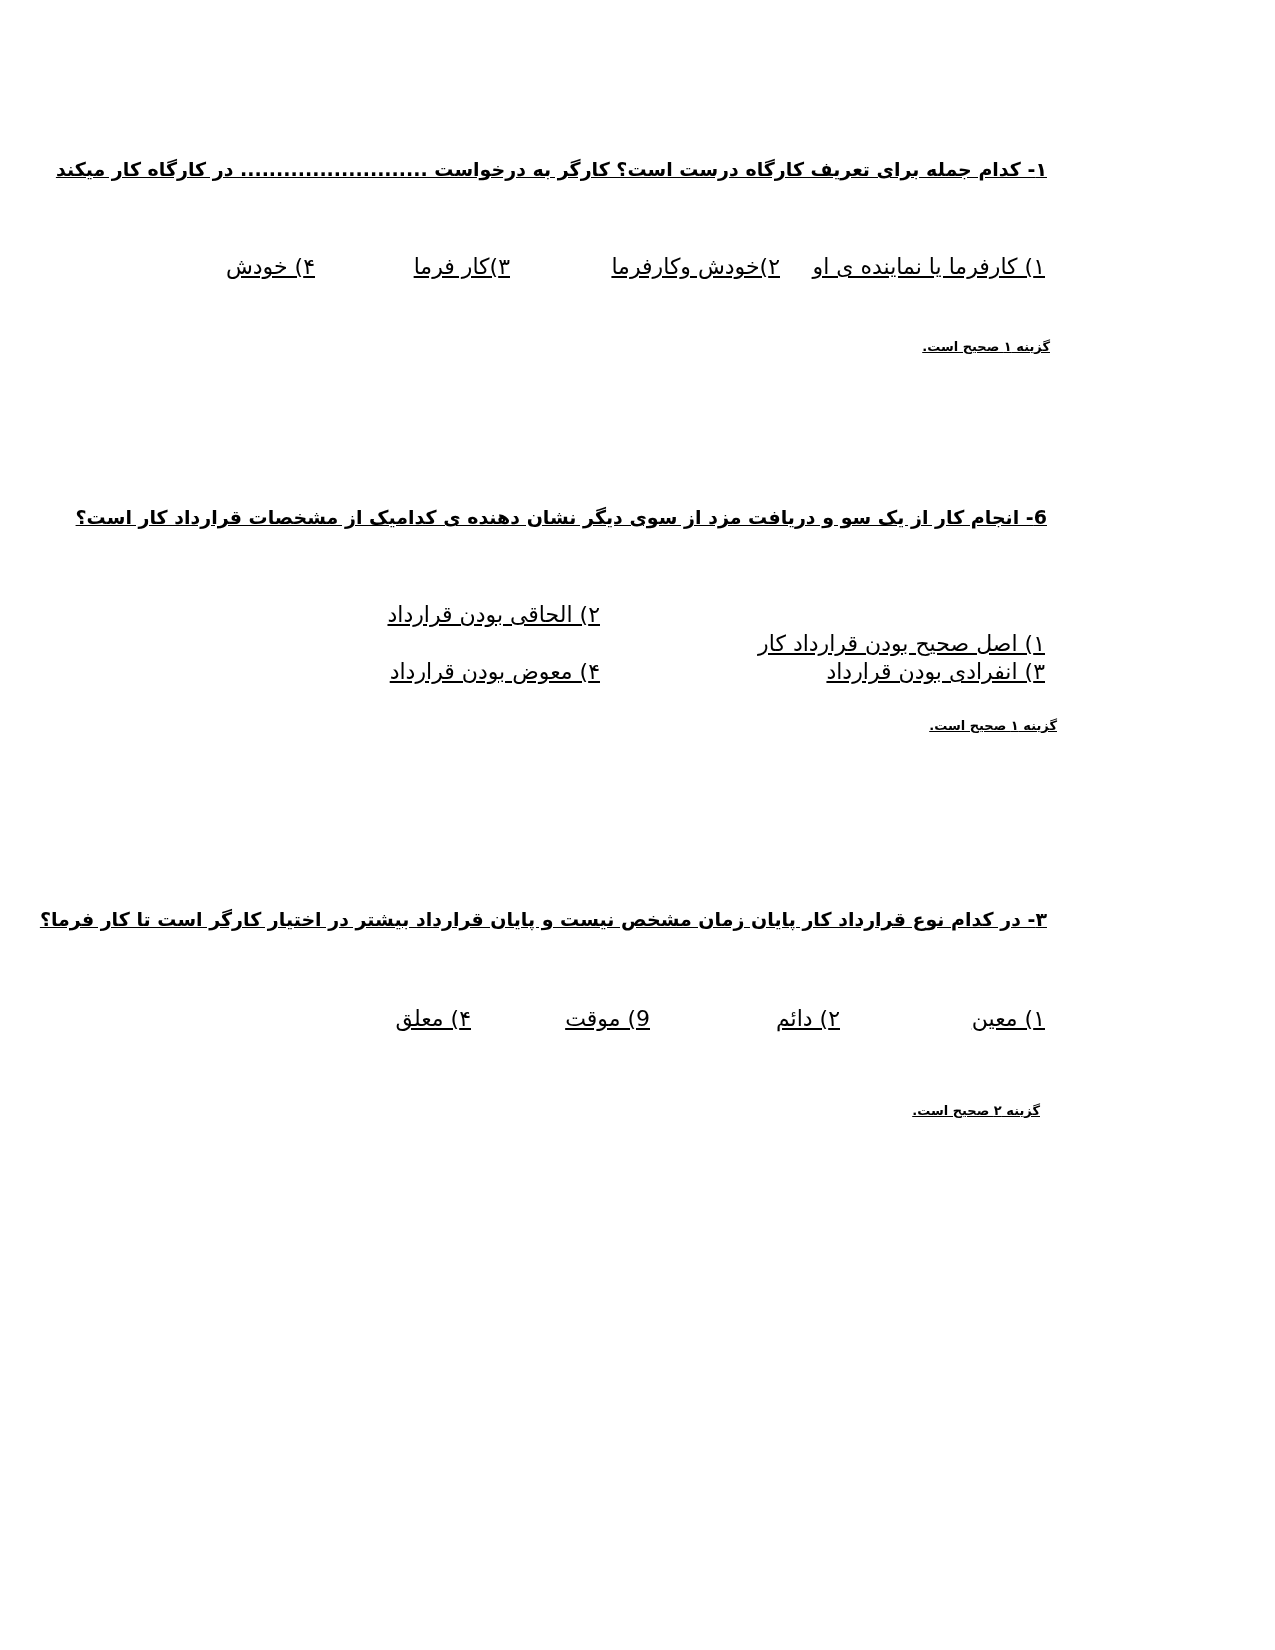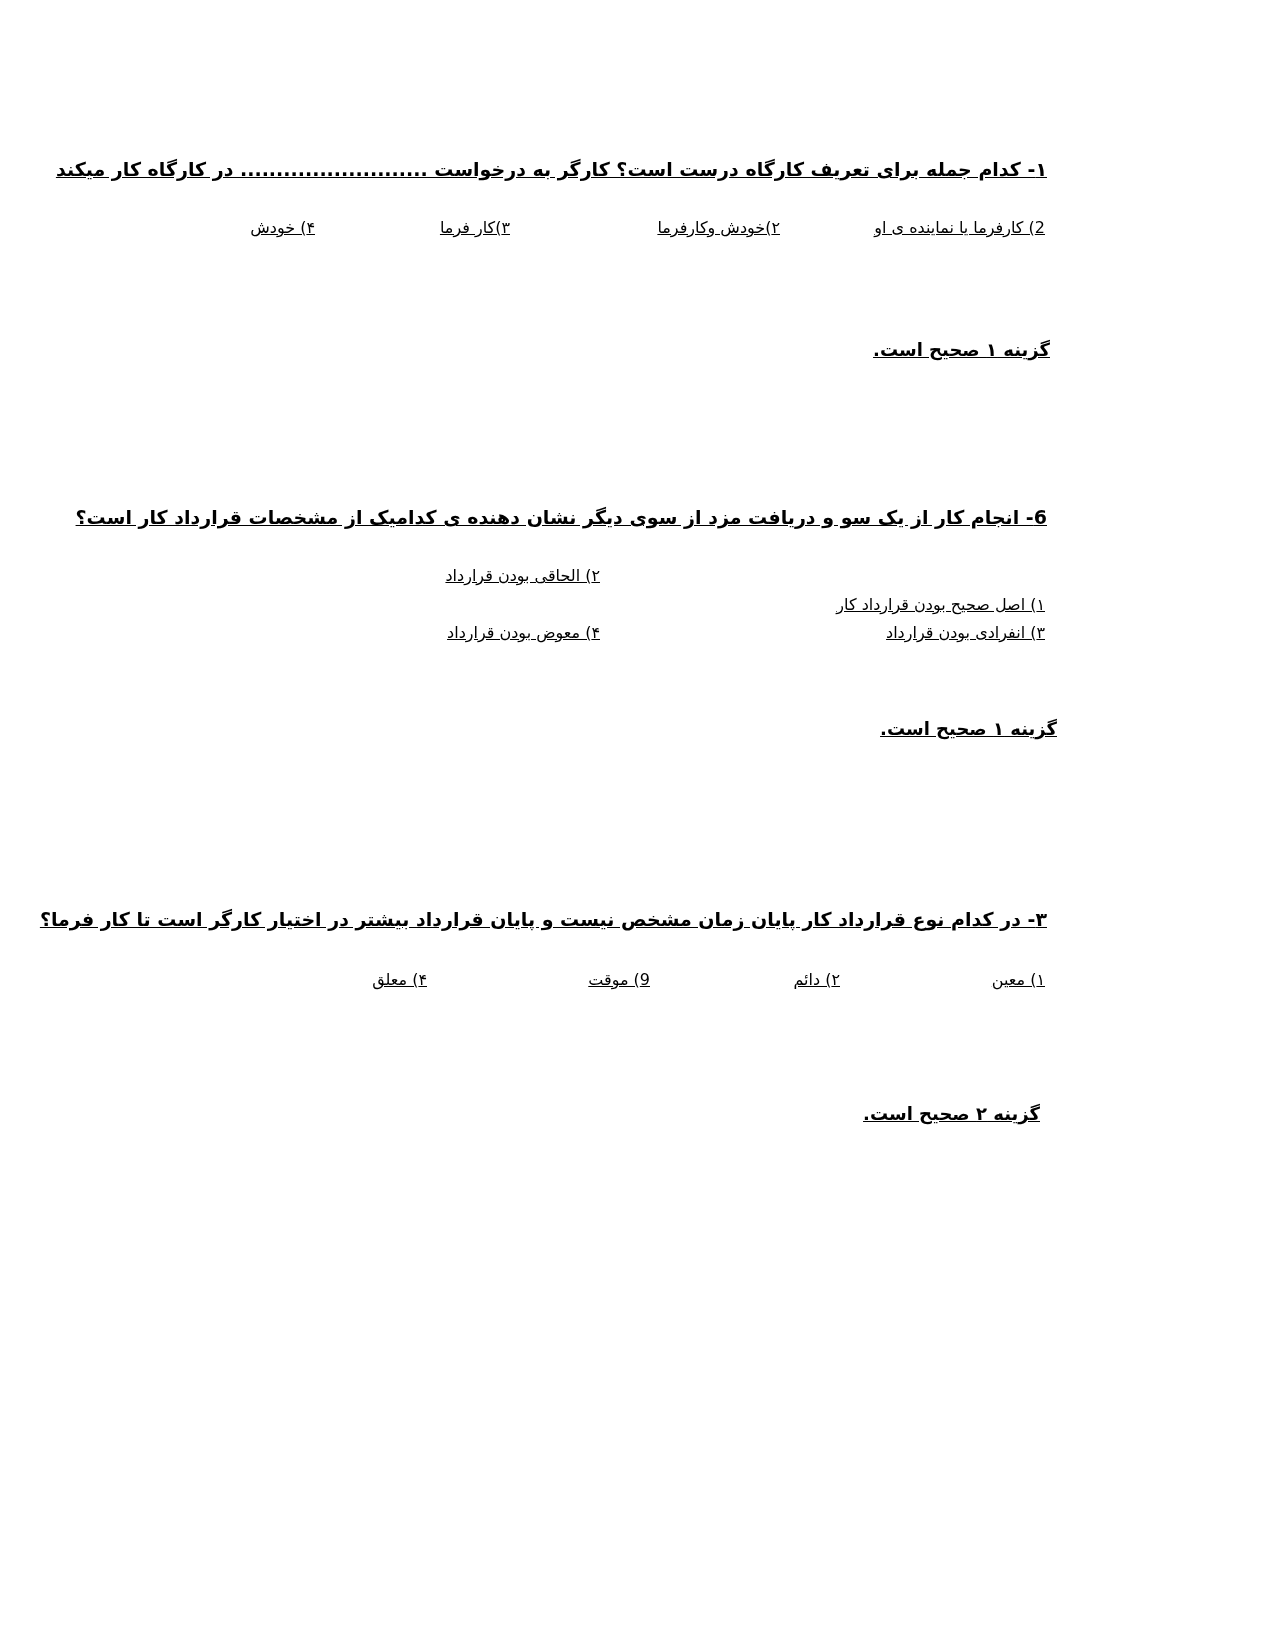--- a/index.html
+++ b/index.html
@@ -1,42 +1,42 @@
 <!DOCTYPE html>
 <html><head>
 <meta charset="utf-8">
 <style>
   html, body { margin: 0; padding: 0; background: #ffffff; }
   body { width: 1275px; height: 1650px; position: relative; overflow: hidden;
          font-family: "DejaVu Sans", sans-serif; color: #000; }
   .page { position: absolute; left: 0; top: 0; width: 1275px; height: 1650px; }
   .line { position: absolute; direction: rtl; white-space: nowrap; unicode-bidi: plaintext; text-decoration: underline; }
   .q { font-weight: bold; font-size: 19px; }
-  .opt { font-size: 16px; }
-  .ans { font-weight: bold; font-size: 18px; }
+  .opt { font-size: 22px; margin-top: 36px; }
+  .ans { font-weight: bold; font-size: 13px; }
 </style>
 </head>
 <body>
 
 <div class="page">
 
   <div class="line q" style="right:228px; top:158px;">۱- کدام جمله برای تعریف کارگاه درست است؟ کارگر به درخواست .......................... در کارگاه کار میکند</div>
-  <div class="line opt" style="right:230px; top:218px;">2) کارفرما یا نماینده ی او</div>
+  <div class="line opt" style="right:230px; top:218px;">۱) کارفرما یا نماینده ی او</div>
   <div class="line opt" style="right:495px; top:218px;">۲)خودش وکارفرما</div>
   <div class="line opt" style="right:765px; top:218px;">۳)کار فرما</div>
   <div class="line opt" style="right:960px; top:218px;">۴) خودش</div>
   <div class="line ans" style="right:225px; top:339px;">گزینه ۱ صحیح است.</div>
 
   <div class="line q" style="right:228px; top:506px;">6- انجام کار از یک سو و دریافت مزد از سوی دیگر نشان دهنده ی کدامیک از مشخصات قرارداد کار است؟</div>
   <div class="line opt" style="right:230px; top:595px;">۱) اصل صحیح بودن قرارداد کار</div>
   <div class="line opt" style="right:675px; top:566px;">۲) الحاقی بودن قرارداد</div>
   <div class="line opt" style="right:230px; top:623px;">۳) انفرادی بودن قرارداد</div>
   <div class="line opt" style="right:675px; top:623px;">۴) معوض بودن قرارداد</div>
   <div class="line ans" style="right:218px; top:718px;">گزینه ۱ صحیح است.</div>
 
   <div class="line q" style="right:228px; top:908px;">۳- در کدام نوع قرارداد کار پایان زمان مشخص نیست و پایان قرارداد بیشتر در اختیار کارگر است تا کار فرما؟</div>
   <div class="line opt" style="right:230px; top:970px;">۱) معین</div>
   <div class="line opt" style="right:435px; top:970px;">۲) دائم</div>
   <div class="line opt" style="right:625px; top:970px;">9) موقت</div>
-  <div class="line opt" style="right:848px; top:970px;text-align:right;">۴) معلق</div>
+  <div class="line opt" style="right:804px; top:970px;text-align:right;">۴) معلق</div>
   <div class="line ans" style="right:235px; top:1103px;">گزینه ۲ صحیح است.</div>
 
 </div>
 
 </body></html>

